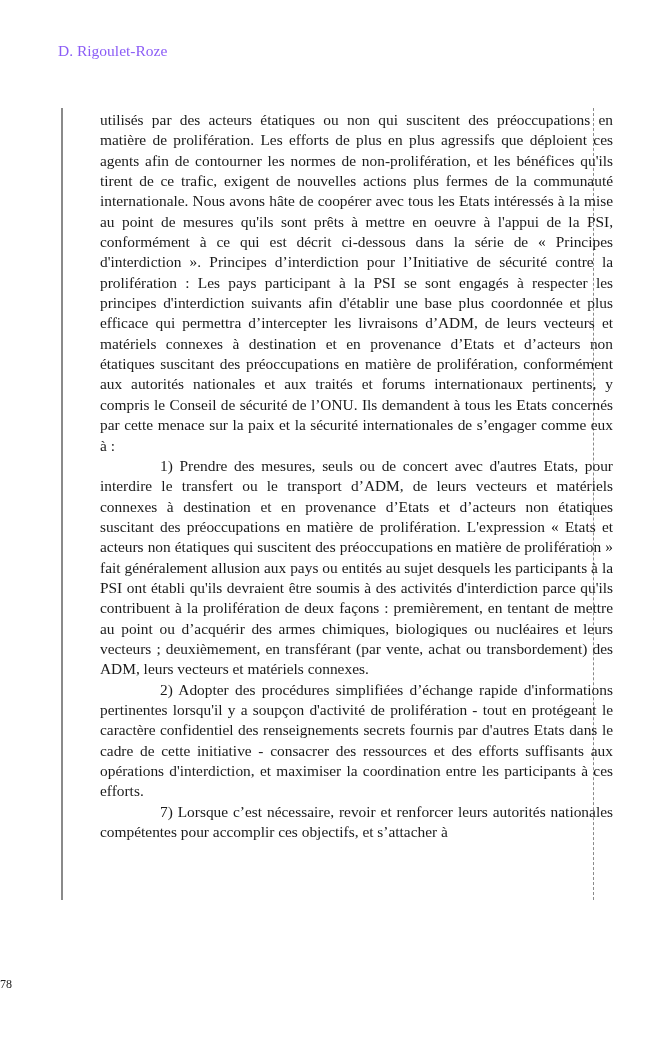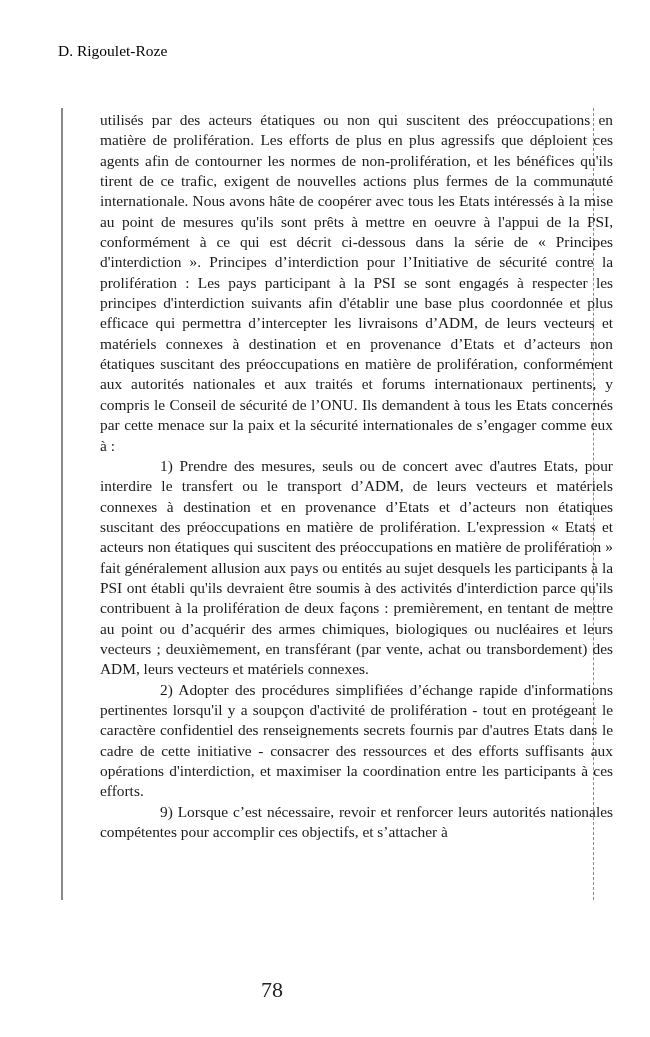--- a/index.html
+++ b/index.html
@@ -1,34 +1,34 @@
 <!DOCTYPE html>
 <html><head>
 <meta charset="utf-8">
 <style>
   html, body { margin: 0; padding: 0; background: #ffffff; }
   body { width: 650px; height: 1037px; position: relative; overflow: hidden;
          font-family: "Liberation Serif", "DejaVu Serif", serif; color: #1a1a1a; }
-  .header { position: absolute; left: 58px; top: 42px; font-size: 15.5px; color: #000000; }
+  .header { position: absolute; left: 58px; top: 42px; font-size: 15.5px; color: #8b5cf6; }
   .frame { position: absolute; left: 61px; top: 108px; width: 530px; height: 792px;
            border-left: 2px solid #8a8a8a; border-right: 1px dashed #8a8a8a; }
   .body-text { position: absolute; left: 70px; top: 110px; width: 513px;
                font-size: 15.4px; line-height: 20.35px; text-align: justify; margin-left: 30px; }
   .body-text p { margin: 0; }
   .body-text p.item { text-indent: 60px; }
-  .page-num { position: absolute; left: 0; width: 544px; top: 977px; text-align: center;
-              font-size: 22px; color: #222; }
+  .page-num { position: absolute; left: 0; width: 544px; top: 977px; text-align: left;
+              font-size: 12px; color: #222; }
 </style>
 </head>
 <body>
 
 <div class="header">D. Rigoulet-Roze</div>
 
 <div class="frame"></div>
 
 <div class="body-text">
   <p>utilisés par des acteurs étatiques ou non qui suscitent des préoccupations en matière de prolifération. Les efforts de plus en plus agressifs que déploient ces agents afin de contourner les normes de non-prolifération, et les bénéfices qu'ils tirent de ce trafic, exigent de nouvelles actions plus fermes de la communauté internationale. Nous avons hâte de coopérer avec tous les Etats intéressés à la mise au point de mesures qu'ils sont prêts à mettre en oeuvre à l'appui de la PSI, conformément à ce qui est décrit ci-dessous dans la série de « Principes d'interdiction ». Principes d’interdiction pour l’Initiative de sécurité contre la prolifération :   Les pays participant à la PSI se sont engagés à respecter les principes d'interdiction suivants afin d'établir une base plus coordonnée et plus efficace qui permettra d’intercepter les livraisons d’ADM, de leurs vecteurs et matériels connexes à destination et en provenance d’Etats et d’acteurs non étatiques suscitant des préoccupations en matière de prolifération, conformément aux autorités nationales et aux traités et forums internationaux pertinents, y compris le Conseil de sécurité de l’ONU. Ils demandent à tous les Etats concernés par cette menace sur la paix et la sécurité internationales de s’engager comme eux à :</p>
   <p class="item">1) Prendre des mesures, seuls ou de concert avec d'autres Etats, pour interdire le transfert ou le transport d’ADM, de leurs vecteurs et matériels connexes à destination et en provenance d’Etats et d’acteurs non étatiques suscitant des préoccupations en matière de prolifération. L'expression « Etats et acteurs non étatiques qui suscitent des préoccupations en matière de prolifération » fait généralement allusion aux pays ou entités au sujet desquels les participants à la PSI ont établi qu'ils devraient être soumis à des activités d'interdiction parce qu'ils contribuent à la prolifération de deux façons : premièrement, en tentant de mettre au point ou d’acquérir des armes chimiques, biologiques ou nucléaires et leurs vecteurs ; deuxièmement, en transférant (par vente, achat ou transbordement) des ADM, leurs vecteurs et matériels connexes.</p>
   <p class="item">2) Adopter des procédures simplifiées d’échange rapide d'informations pertinentes lorsqu'il y a soupçon d'activité de prolifération - tout en protégeant le caractère confidentiel des renseignements secrets fournis par d'autres Etats dans le cadre de cette initiative - consacrer des ressources et des efforts suffisants aux opérations d'interdiction, et maximiser la coordination entre les participants à ces efforts.</p>
-  <p class="item">9) Lorsque c’est nécessaire, revoir et renforcer leurs autorités nationales compétentes pour accomplir ces objectifs, et s’attacher à</p>
+  <p class="item">7) Lorsque c’est nécessaire, revoir et renforcer leurs autorités nationales compétentes pour accomplir ces objectifs, et s’attacher à</p>
 </div>
 
 <div class="page-num">78</div>
 
 </body></html>

